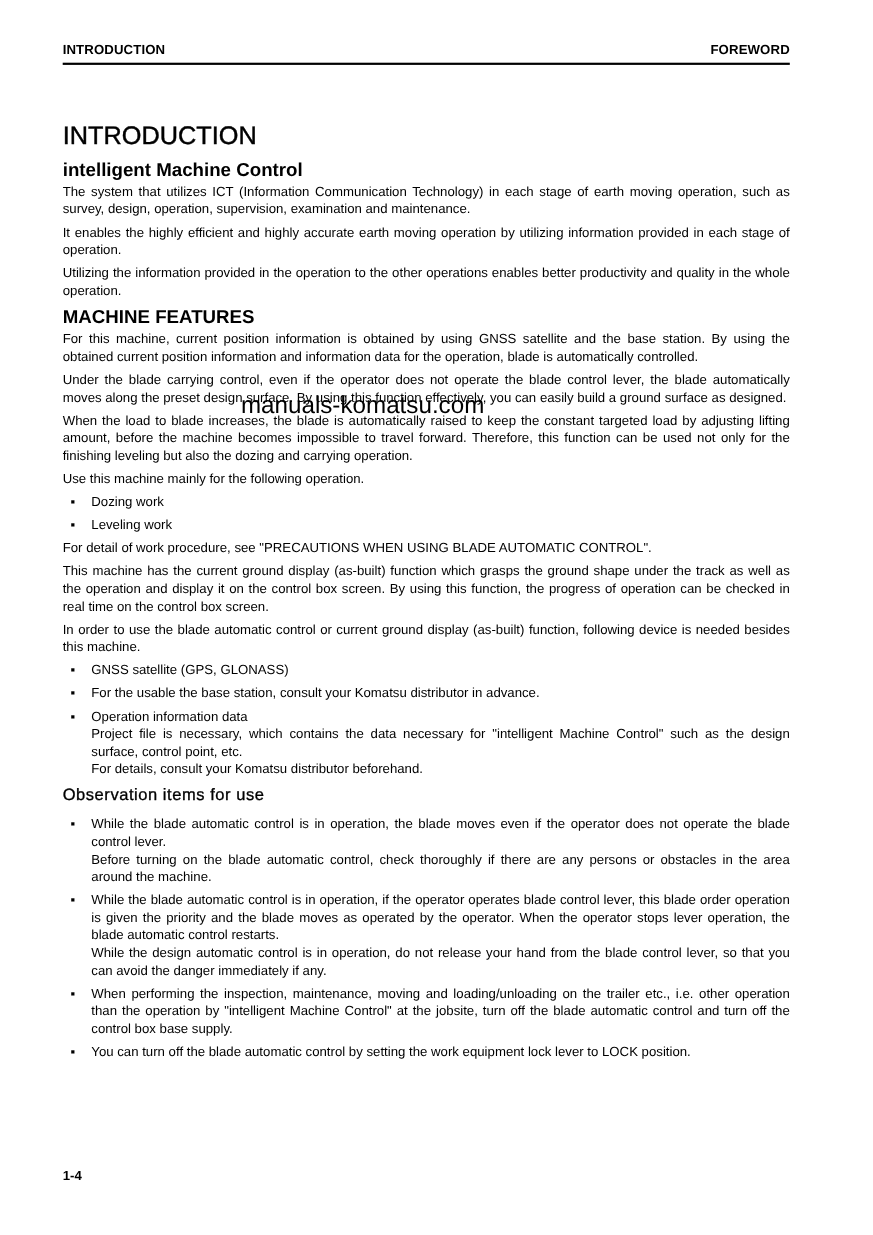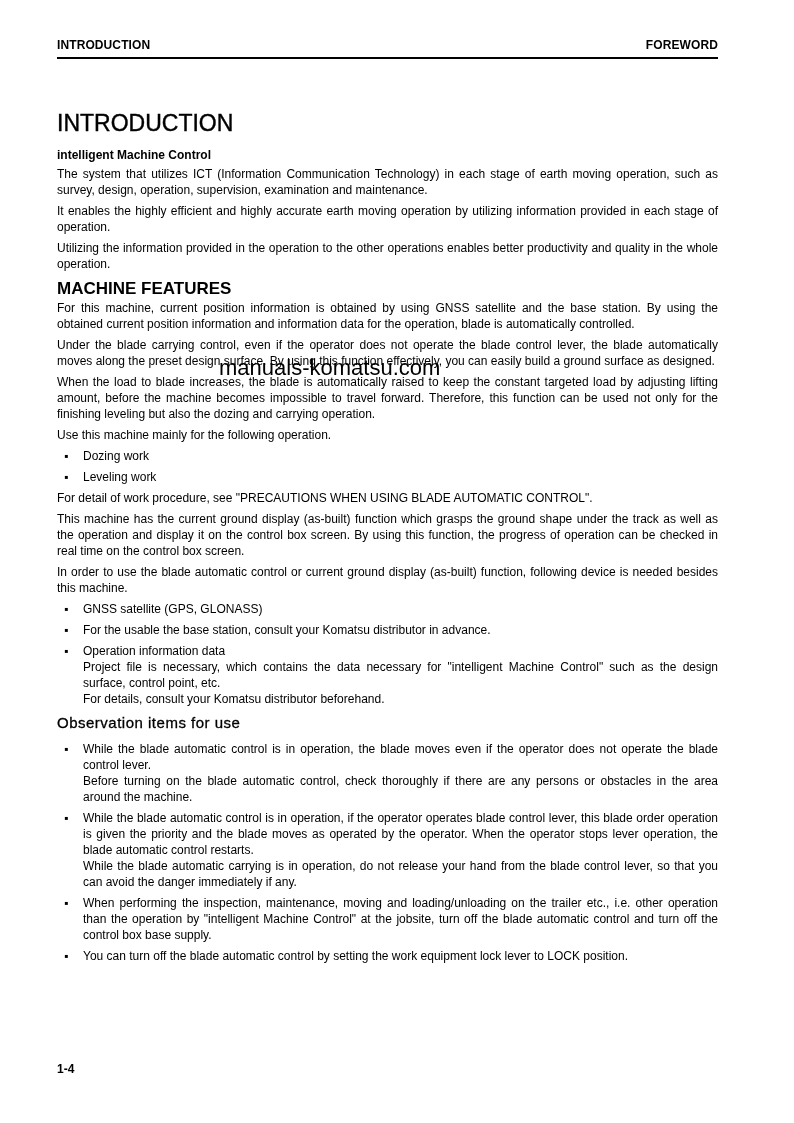--- a/index.html
+++ b/index.html
@@ -4,21 +4,21 @@
   <style>
     html, body { margin: 0; padding: 0; background: #ffffff; }
     body { width: 794px; height: 1123px; position: relative; overflow: hidden; color: #000; font-family: "Liberation Sans", sans-serif; }
     .page { position: absolute; left: 57px; top: 0; width: 661px; }
     .running-header { position: absolute; top: 38px; left: 0; width: 661px; height: 14px; font-family: "Liberation Sans", sans-serif; font-weight: bold; font-size: 12px; letter-spacing: 0.1px; }
     .running-header .left { position: absolute; left: 0; top: 0; }
     .running-header .right { position: absolute; right: 0; top: 0; }
     .header-rule { position: absolute; top: 57px; left: 0; width: 661px; height: 2px; background: #000; }
     .content { position: absolute; top: 108px; left: 0; width: 661px; }
     h1 { margin: 0; font-size: 23px; font-weight: normal; line-height: 30px; letter-spacing: 0px; -webkit-text-stroke: 0.4px #000; }
-    h2 { margin: 0; font-size: 12px; font-weight: bold; line-height: 22px; }
+    h2 { margin: 0; font-size: 17px; font-weight: bold; line-height: 22px; }
     h2.sub { margin-top: 6px; }
     h2.features { margin-top: 6px; font-size: 17px; }
     h3 { margin: 6px 0 8px 0; font-size: 15px; font-weight: normal; line-height: 20px; letter-spacing: 0.5px; -webkit-text-stroke: 0.3px #000; }
     p { margin: 0 0 5px 0; font-size: 12px; line-height: 16px; text-align: justify; }
     .bullets { margin: 0 0 5px 0; padding: 0; list-style: none; }
     .bullets li { position: relative; padding-left: 26px; font-size: 12px; line-height: 16px; margin-bottom: 5px; text-align: justify; }
     .bullets li .dot { position: absolute; left: 7px; top: 0; }
     .bullets li .line { display: block; }
     .footer { position: absolute; left: 57px; top: 1062px; font-size: 12px; font-weight: bold; }
     .watermark { position: absolute; left: 219px; top: 355px; font-size: 22px; font-family: "Liberation Sans", sans-serif; color: #000000; letter-spacing: 0px; white-space: nowrap; }
@@ -79,21 +79,21 @@
     <h3>Observation items for use</h3>
     <ul class="bullets">
       <li>
           <span class="dot">▪</span>
           <span class="line">While the blade automatic control is in operation, the blade moves even if the operator does not operate the blade control lever.</span>
           <span class="line">Before turning on the blade automatic control, check thoroughly if there are any persons or obstacles in the area around the machine.</span>
         </li>
       <li>
           <span class="dot">▪</span>
           <span class="line">While the blade automatic control is in operation, if the operator operates blade control lever, this blade order operation is given the priority and the blade moves as operated by the operator. When the operator stops lever operation, the blade automatic control restarts.</span>
-          <span class="line">While the blade automatic carrying is in operation, do not release your hand from the blade control lever, so that you can avoid the danger immediately if any.</span>
+          <span class="line">While the design automatic control is in operation, do not release your hand from the blade control lever, so that you can avoid the danger immediately if any.</span>
         </li>
       <li>
           <span class="dot">▪</span>
           <span class="line">When performing the inspection, maintenance, moving and loading/unloading on the trailer etc., i.e. other operation than the operation by "intelligent Machine Control" at the jobsite, turn off the blade automatic control and turn off the control box base supply.</span>
         </li>
       <li>
           <span class="dot">▪</span>
           <span class="line">You can turn off the blade automatic control by setting the work equipment lock lever to LOCK position.</span>
         </li>
     </ul>

